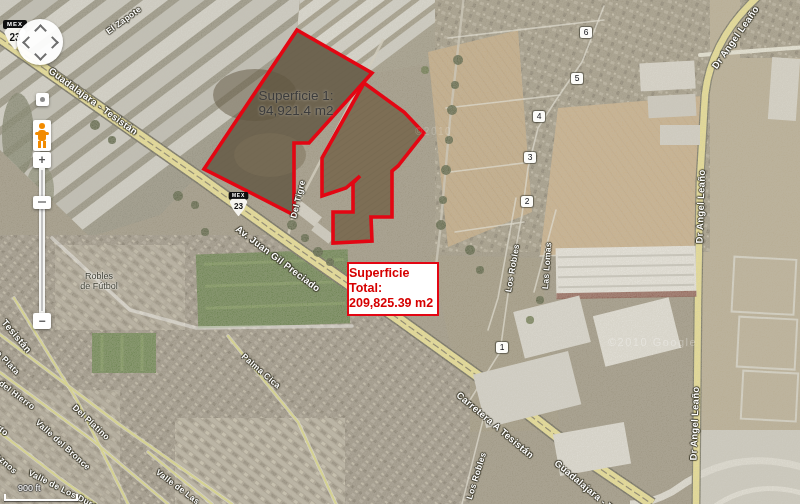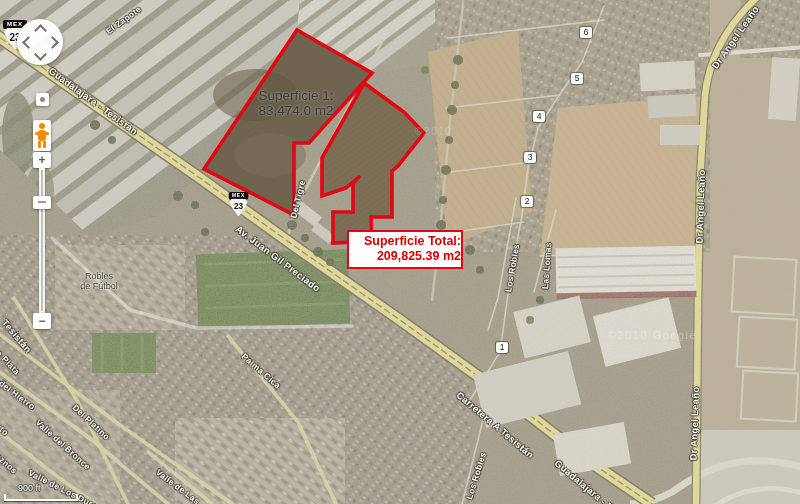--- a/index.html
+++ b/index.html
@@ -15,22 +15,22 @@
   .rl-sm{font-size:8.5px;}
   
   .poi{position:absolute;font:400 9px "Liberation Sans",sans-serif;color:#3c3d31;
        text-align:center;line-height:10px;
        text-shadow:0 0 2px rgba(255,255,255,.95),0 0 2px rgba(255,255,255,.9);}
   
   .parcel-label{position:absolute;font:400 13.5px "Liberation Sans",sans-serif;
        color:#3c3c3c;text-align:center;line-height:15px;white-space:nowrap;
        text-shadow:0 0 3px rgba(255,255,255,.5);}
   
-  .total-box{position:absolute;left:347px;top:230px;width:116px;box-sizing:border-box;
-       background:#fff;border:2px solid #e30613;text-align:right;padding:2px 0 3px;
+  .total-box{position:absolute;left:347px;top:262px;width:92px;box-sizing:border-box;
+       background:#fff;border:2px solid #e30613;text-align:left;padding:2px 0 3px;
        font:700 12.5px/15px "Liberation Sans",sans-serif;color:#d60000;}
   
   .chip{position:absolute;min-width:8px;height:11px;padding:0 2px;background:#fcfcf9;
        border-radius:2px;box-shadow:0 0 1px 1px rgba(40,40,30,.55);
        font:400 8.5px/11px "Liberation Sans",sans-serif;color:#15151a;text-align:center;}
   
   .shield{position:absolute;width:28px;}
   .shield .tab{width:24px;height:9px;margin:0 auto;background:#101010;border-radius:2px;
        color:#fff;font:700 6px/9px "Liberation Sans",sans-serif;text-align:center;letter-spacing:1px;}
   .shield .bod{width:22px;height:22px;margin:-1px auto 0;background:#f6f5f0;
@@ -341,28 +341,28 @@
   <div class="tab">MEX</div>
   <div class="bod">23</div>
 </div>
 <div class="shield small" style="left:227px;top:192px;">
   <div class="tab">MEX</div>
   <div class="bod">23</div>
 </div>
 
 <div class="parcel-label" style="left:236px;top:88px;width:120px;">
   <div>Superficie 1:</div>
-  <div>83,474.0 m2</div>
+  <div>94,921.4 m2</div>
 </div>
 <div class="total-box">
   <div>Superficie Total:</div>
   <div>209,825.39 m2</div>
 </div>
 
-<div class="wm" style="left:598px;top:329px;margin-left:10px;">©2010 Google</div>
+<div class="wm" style="left:598px;top:336px;margin-left:10px;">©2010 Google</div>
 <div class="wm faint" style="left:415px;top:126px;">©2010</div>
 
 <div id="pan-wheel">
   <span class="chev n"></span>
   <span class="chev e"></span>
   <span class="chev s"></span>
   <span class="chev w"></span>
 </div>
 <div class="gctl" id="dot-btn"></div>
 <div class="gctl" id="pegman-btn">

